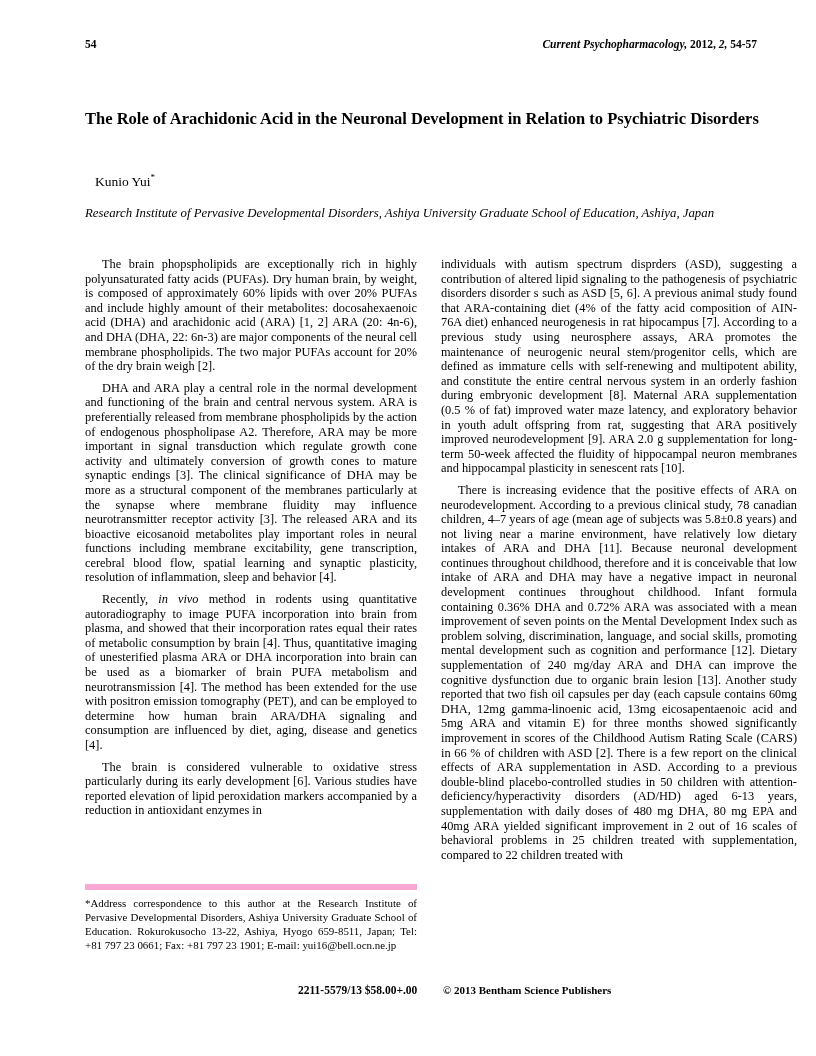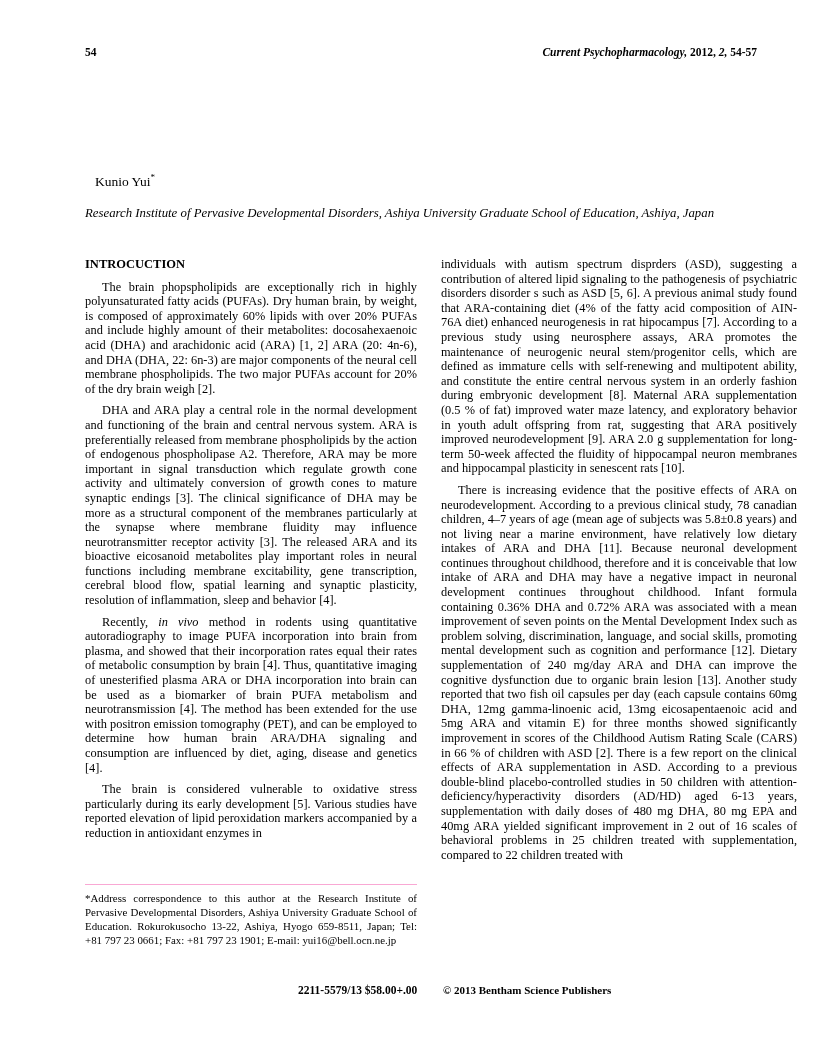--- a/index.html
+++ b/index.html
@@ -7,21 +7,21 @@
     position: relative;
     width: 816px;
     height: 1056px;
     background: #ffffff;
     color: #000000;
     font-family: "Liberation Serif", "DejaVu Serif", serif;
     overflow: hidden;
   }
   .header-row {
     position: absolute;
-    top: 46px; left: 85px; width: 672px;
+    top: 38px; left: 85px; width: 672px;
     display: flex; align-items: baseline;
     font-size: 11.5px; font-weight: bold;
   }
   .page-number { flex: 0 0 auto; }
   .running-head { flex: 1 1 auto; text-align: right; }
   .it { font-style: italic; }
   .editorial-label {
     position: absolute;
     top: 77px; left: 85px; width: 672px;
     text-align: center;
@@ -54,21 +54,21 @@
   .col-right { left: 441px; width: 356px; }
   .section-heading {
     font-weight: bold; font-size: 12.5px;
     margin: 0 0 8px 0; text-align: left;
   }
   .body-para { margin: 0 0 7px 0; }
   .body-para.indent { text-indent: 17px; }
   .footnote {
     position: absolute;
     top: 884px; left: 85px; width: 332px;
-    border-top: 1px solid #f9a8d4;
+    border-top: 6px solid #f9a8d4;
     padding-top: 7px;
     font-size: 10.9px; line-height: 13.9px;
     text-align: justify;
   }
   .footer-issn {
     position: absolute;
     top: 984px; left: 298px;
     font-size: 11.5px; font-weight: bold;
   }
   .footer-copy {
@@ -81,32 +81,32 @@
 <body>
 
 <div class="page">
 
   <div class="header-row">
     <span class="page-number">54</span>
     <span class="running-head"><span class="it">Current Psychopharmacology,</span><span> 2012, </span><span class="it">2,</span><span> 54-57</span></span>
   </div>
 
 
+  <h1 class="article-title" style="margin:0;">The Role of Arachidonic Acid in the Neuronal Development in Relation to Psychiatric Disorders</h1>
 
   <div class="author-line"><span>Kunio Yui</span><sup>*</sup></div>
 
   <div class="affiliation">Research Institute of Pervasive Developmental Disorders, Ashiya University Graduate School of Education, Ashiya, Japan</div>
 
   <div class="col col-left">
-    <h2 class="section-heading">INTROCUCTION</h2>
     <div>
         <p class="body-para indent"><span>The brain phopspholipids are exceptionally rich in highly polyunsaturated fatty acids (PUFAs). Dry human brain, by weight, is composed of approximately 60% lipids with over 20% PUFAs and include highly amount of their metabolites: docosahexaenoic acid (DHA) and arachidonic acid (ARA) [1, 2] ARA (20: 4n-6), and DHA (DHA, 22: 6n-3) are major components of the neural cell membrane phospholipids. The two major PUFAs account for 20% of the dry brain weigh [2].</span></p>
         <p class="body-para indent"><span>DHA and ARA play a central role in the normal development and functioning of the brain and central nervous system. ARA is preferentially released from membrane phospholipids by the action of endogenous phospholipase A2. Therefore, ARA may be more important in signal transduction which regulate growth cone activity and ultimately conversion of growth cones to mature synaptic endings [3]. The clinical significance of DHA may be more as a structural component of the membranes particularly at the synapse where membrane fluidity may influence neurotransmitter receptor activity [3]. The released ARA and its bioactive eicosanoid metabolites play important roles in neural functions including membrane excitability, gene transcription, cerebral blood flow, spatial learning and synaptic plasticity, resolution of inflammation, sleep and behavior [4].</span></p>
         <p class="body-para indent"><span>Recently, </span><span class="it">in vivo</span><span> method in rodents using quantitative autoradiography to image PUFA incorporation into brain from plasma, and showed that their incorporation rates equal their rates of metabolic consumption by brain [4]. Thus, quantitative imaging of unesterified plasma ARA or DHA incorporation into brain can be used as a biomarker of brain PUFA metabolism and neurotransmission [4]. The method has been extended for the use with positron emission tomography (PET), and can be employed to determine how human brain ARA/DHA signaling and consumption are influenced by diet, aging, disease and genetics [4].</span></p>
-        <p class="body-para indent"><span>The brain is considered vulnerable to oxidative stress particularly during its early development [5]. Various studies have reported elevation of lipid peroxidation markers accompanied by a reduction in antioxidant enzymes in</span></p>
+        <p class="body-para indent"><span>The brain is considered vulnerable to oxidative stress particularly during its early development [6]. Various studies have reported elevation of lipid peroxidation markers accompanied by a reduction in antioxidant enzymes in</span></p>
       </div>
   </div>
 
   <div class="col col-right">
     <div>
         <p class="body-para"><span>individuals with autism spectrum disprders (ASD), suggesting a contribution of altered lipid signaling to the pathogenesis of psychiatric disorders disorder s such as ASD [5, 6]. A previous animal study found that ARA-containing diet (4% of the fatty acid composition of AIN-76A diet) enhanced neurogenesis in rat hipocampus [7]. According to a previous study using neurosphere assays, ARA promotes the maintenance of neurogenic neural stem/progenitor cells, which are defined as immature cells with self-renewing and multipotent ability, and constitute the entire central nervous system in an orderly fashion during embryonic development [8]. Maternal ARA supplementation (0.5 % of fat) improved water maze latency, and exploratory behavior in youth adult offspring from rat, suggesting that ARA positively improved neurodevelopment [9]. ARA 2.0 g supplementation for long-term 50-week affected the fluidity of hippocampal neuron membranes and hippocampal plasticity in senescent rats [10].</span></p>
         <p class="body-para indent"><span>There is increasing evidence that the positive effects of ARA on neurodevelopment. According to a previous clinical study, 78 canadian children, 4–7 years of age (mean age of subjects was 5.8±0.8 years) and not living near a marine environment, have relatively low dietary intakes of ARA and DHA [11]. Because neuronal development continues throughout childhood, therefore and it is conceivable that low intake of ARA and DHA may have a negative impact in neuronal development continues throughout childhood. Infant formula containing 0.36% DHA and 0.72% ARA was associated with a mean improvement of seven points on the Mental Development Index such as problem solving, discrimination, language, and social skills, promoting mental development such as cognition and performance [12]. Dietary supplementation of 240 mg/day ARA and DHA can improve the cognitive dysfunction due to organic brain lesion [13]. Another study reported that two fish oil capsules per day (each capsule contains 60mg DHA, 12mg gamma-linoenic acid, 13mg eicosapentaenoic acid and 5mg ARA and vitamin E) for three months showed significantly improvement in scores of the Childhood Autism Rating Scale (CARS) in 66 % of children with ASD [2]. There is a few report on the clinical effects of ARA supplementation in ASD. According to a previous double-blind placebo-controlled studies in 50 children with attention-deficiency/hyperactivity disorders (AD/HD) aged 6-13 years, supplementation with daily doses of 480 mg DHA, 80 mg EPA and 40mg ARA yielded significant improvement in 2 out of 16 scales of behavioral problems in 25 children treated with supplementation, compared to 22 children treated with</span></p>
       </div>
   </div>
 

